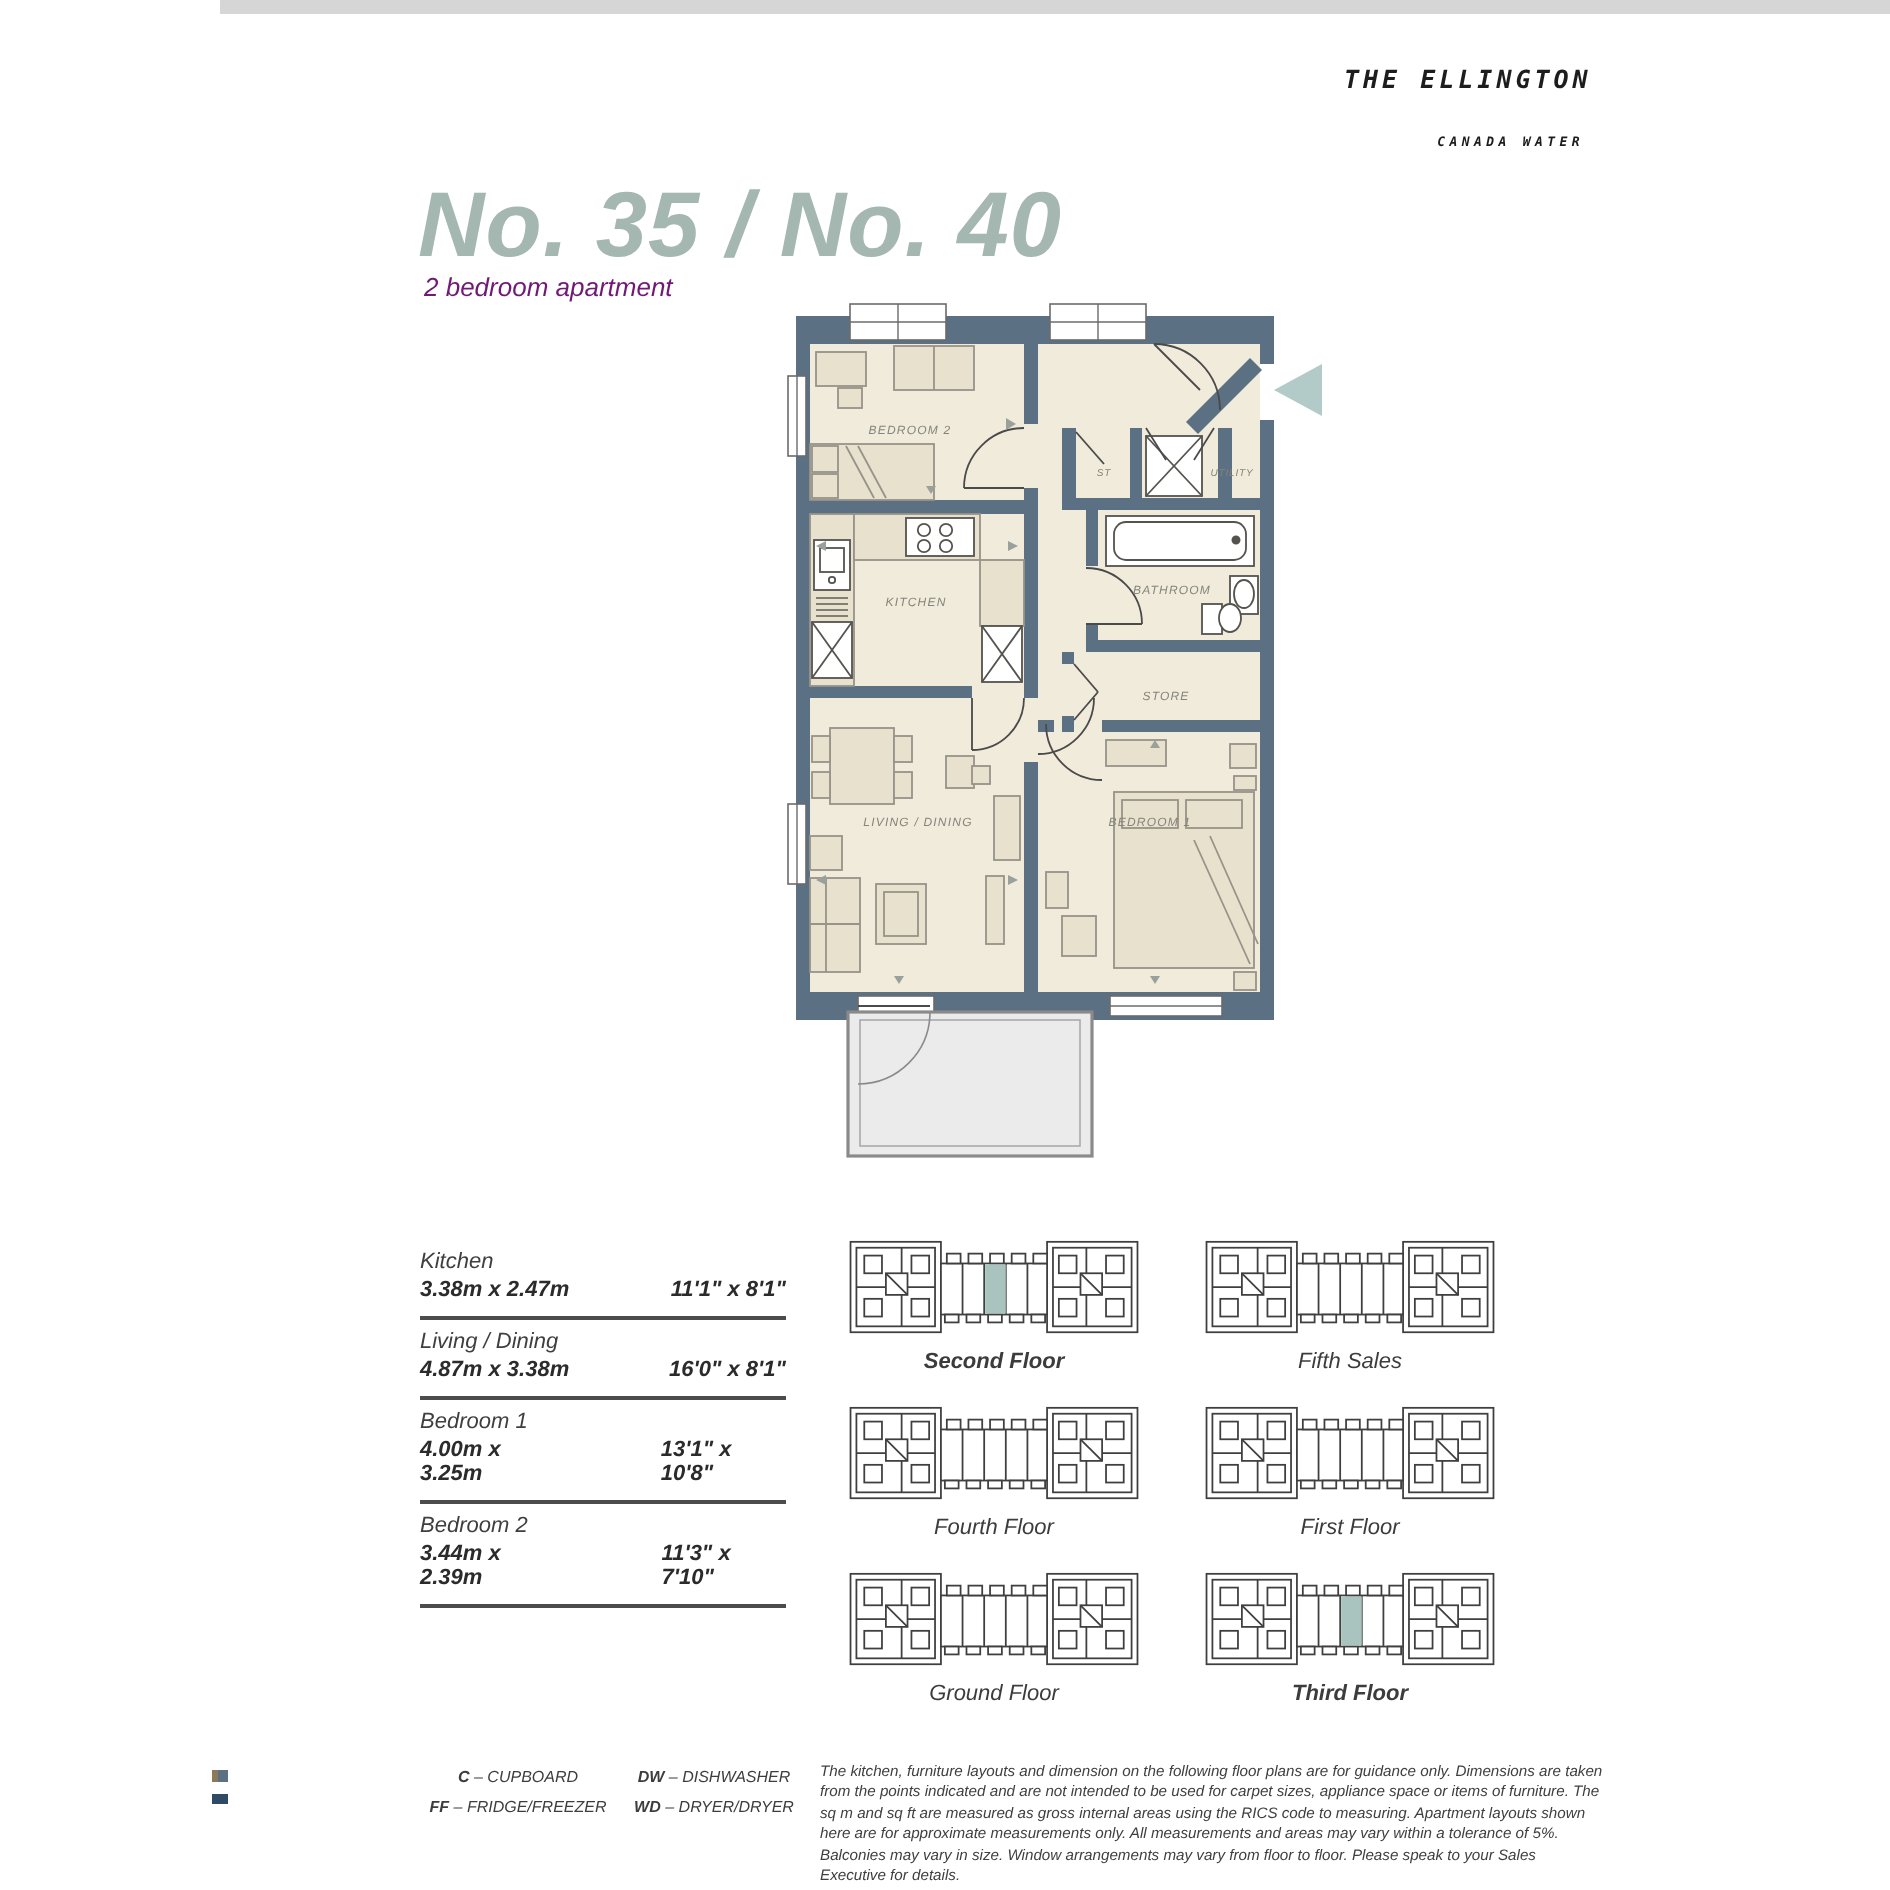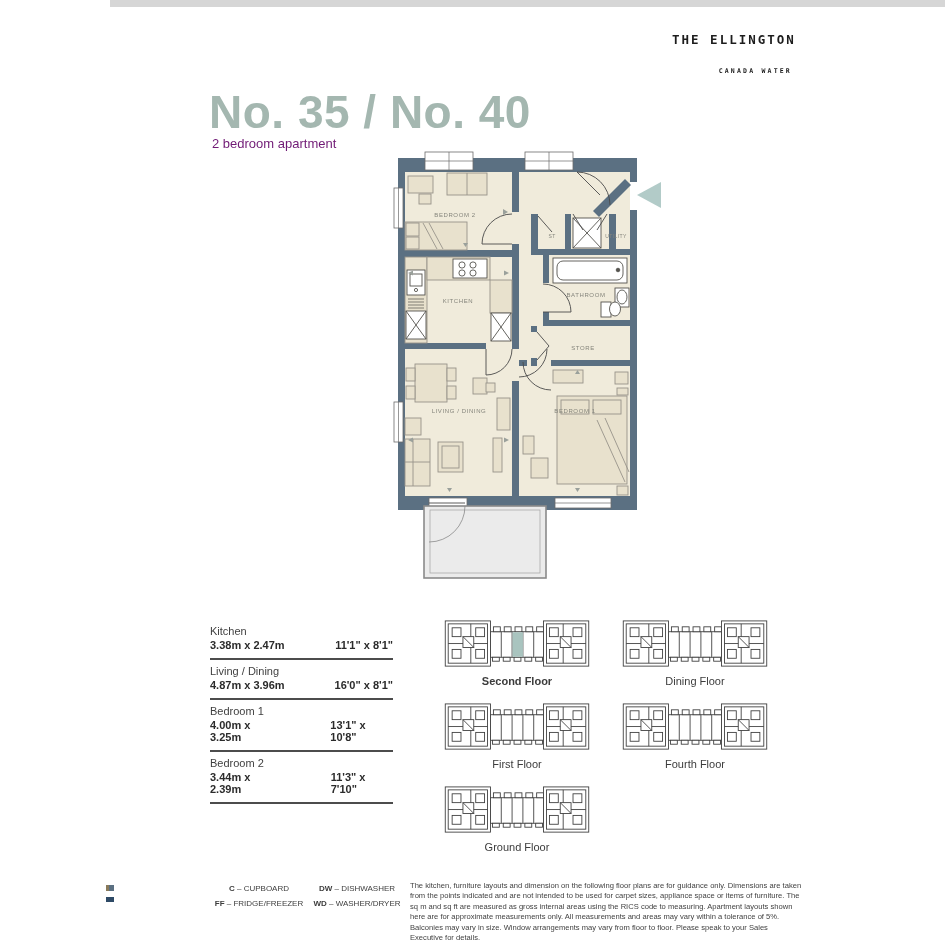--- a/index.html
+++ b/index.html
@@ -1,18 +1,18 @@
 <!DOCTYPE html>
 <html style="--hl: #a9c4bf;"><head>
 <meta charset="utf-8">
 <style>
   * { margin:0; padding:0; box-sizing:border-box; }
   html,body { width:945px; height:945px; background:#ffffff; font-family:"Liberation Sans", sans-serif; color:#3c3c3c; overflow:hidden; }
   .abs { position:absolute; }
-  #page { position:relative; width:945px; height:945px; background:#fff; }
+  #page { position:relative; width:945px; height:945px; background:#fff;font-style:italic; }
 
   
   #top-strip { left:110px; top:0; width:835px; height:7px; background:#d6d6d6; }
 
   
   #logo { left:672px; top:32px; width:120px; text-align:right; font-family:"DejaVu Sans Mono", monospace; color:#1d1d1d; }
   #logo .l1 { font-size:12.5px; font-weight:bold; letter-spacing:2px; white-space:nowrap; }
   #logo .l2 { font-size:6.5px; font-weight:bold; letter-spacing:2.2px; margin-top:20px; }
 
   
@@ -25,21 +25,21 @@
   .room-label-s { font-size:5px; fill:#85857c; letter-spacing:0.4px; }
 
   
   #dims { left:210px; top:620px; width:183px; }
   .dim-sec { padding:5px 0 7px 0; border-bottom:2px solid #4c4c4c; }
   .dim-sec.last { border-bottom:none; }
   .dim-name { font-size:11px; color:#3f3f3f; margin-bottom:2px; }
   .dim-vals { display:flex; justify-content:space-between; font-size:11px; font-weight:bold; color:#2b2b2b;gap:48px; }
 
   
-  #floorkey { left:428px; top:616px; width:356px; display:grid; grid-template-columns:178px 178px; grid-auto-rows:83px; }
+  #floorkey { left:408px; top:616px; width:356px; display:grid; grid-template-columns:178px 178px; grid-auto-rows:83px; }
   .floor-cell { text-align:center; }
   .floor-cell svg { width:150px; height:57px; display:block; margin:0 auto; }
   .floor-label { font-size:11px; color:#3c3c3c; margin-top:2px; }
   .floor-cell .hl-rect { fill:transparent; }
   .floor-cell.hl .hl-rect { fill:var(--hl,#a9c4bf); }
   .floor-cell.hl .floor-label { font-weight:bold; }
 
   
   #legend { left:210px; top:884px; width:196px; display:flex; font-size:8px; color:#3d3d3d; }
   #legend .col { width:106px;text-align:center; }
@@ -262,21 +262,21 @@
     <div class="dim-sec">
       <div class="dim-name">Kitchen</div>
       <div class="dim-vals">
           <span>3.38m x 2.47m</span>
           <span>11'1" x 8'1"</span>
         </div>
     </div>
     <div class="dim-sec">
       <div class="dim-name">Living / Dining</div>
       <div class="dim-vals">
-          <span>4.87m x 3.96m</span>
+          <span>4.87m x 3.38m</span>
           <span>16'0" x 8'1"</span>
         </div>
     </div>
     <div class="dim-sec">
       <div class="dim-name">Bedroom 1</div>
       <div class="dim-vals">
           <span>4.00m x 3.25m</span>
           <span>13'1" x 10'8"</span>
         </div>
     </div>
@@ -337,53 +337,60 @@
           <use href="#footprint"></use>
           <rect class="hl-rect" x="70.5" y="16.5" width="10.5" height="25"></rect>
         </svg>
       <div class="floor-label">Second Floor</div>
     </div>
     <div class="floor-cell">
       <svg viewBox="0 0 150 58">
           <use href="#footprint"></use>
           <rect class="hl-rect" x="70.5" y="16.5" width="10.5" height="25"></rect>
         </svg>
-      <div class="floor-label">Dining Floor</div>
+      <div class="floor-label">Fifth Sales</div>
     </div>
     <div class="floor-cell">
       <svg viewBox="0 0 150 58">
           <use href="#footprint"></use>
           <rect class="hl-rect" x="70.5" y="16.5" width="10.5" height="25"></rect>
         </svg>
+      <div class="floor-label">Fourth Floor</div>
+    </div>
+    <div class="floor-cell">
+      <svg viewBox="0 0 150 58">
+          <use href="#footprint"></use>
+          <rect class="hl-rect" x="70.5" y="16.5" width="10.5" height="25"></rect>
+        </svg>
       <div class="floor-label">First Floor</div>
     </div>
     <div class="floor-cell">
       <svg viewBox="0 0 150 58">
           <use href="#footprint"></use>
           <rect class="hl-rect" x="70.5" y="16.5" width="10.5" height="25"></rect>
         </svg>
-      <div class="floor-label">Fourth Floor</div>
-    </div>
-    <div class="floor-cell">
-      <svg viewBox="0 0 150 58">
-          <use href="#footprint"></use>
-          <rect class="hl-rect" x="70.5" y="16.5" width="10.5" height="25"></rect>
-        </svg>
       <div class="floor-label">Ground Floor</div>
+    </div>
+    <div class="floor-cell hl">
+      <svg viewBox="0 0 150 58">
+          <use href="#footprint"></use>
+          <rect class="hl-rect" x="70.5" y="16.5" width="10.5" height="25"></rect>
+        </svg>
+      <div class="floor-label">Third Floor</div>
     </div>
   </div>
 
   <div id="legend" class="abs">
     <div class="col">
       <div class="row"><b>C</b> <span>–</span> <span>CUPBOARD</span></div>
       <div class="row"><b>FF</b> <span>–</span> <span>FRIDGE/FREEZER</span></div>
     </div>
     <div class="col">
       <div class="row"><b>DW</b> <span>–</span> <span>DISHWASHER</span></div>
-      <div class="row"><b>WD</b> <span>–</span> <span>WASHER/DRYER</span></div>
+      <div class="row"><b>WD</b> <span>–</span> <span>DRYER/DRYER</span></div>
     </div>
   </div>
 
   <div id="disclaimer" class="abs">The kitchen, furniture layouts and dimension on the following floor plans are for guidance only. Dimensions are taken from the points indicated and are not intended to be used for carpet sizes, appliance space or items of furniture.  The sq m and sq ft are measured as gross internal areas using the RICS code to measuring. Apartment layouts shown here are for approximate measurements only.  All measurements and areas may vary within a tolerance of 5%. Balconies may vary in size. Window arrangements may vary from floor to floor.  Please speak to your Sales Executive for details.</div>
 
   <div class="speck1 abs"></div>
   <div class="speck2 abs"></div>
 
 </div>
 

